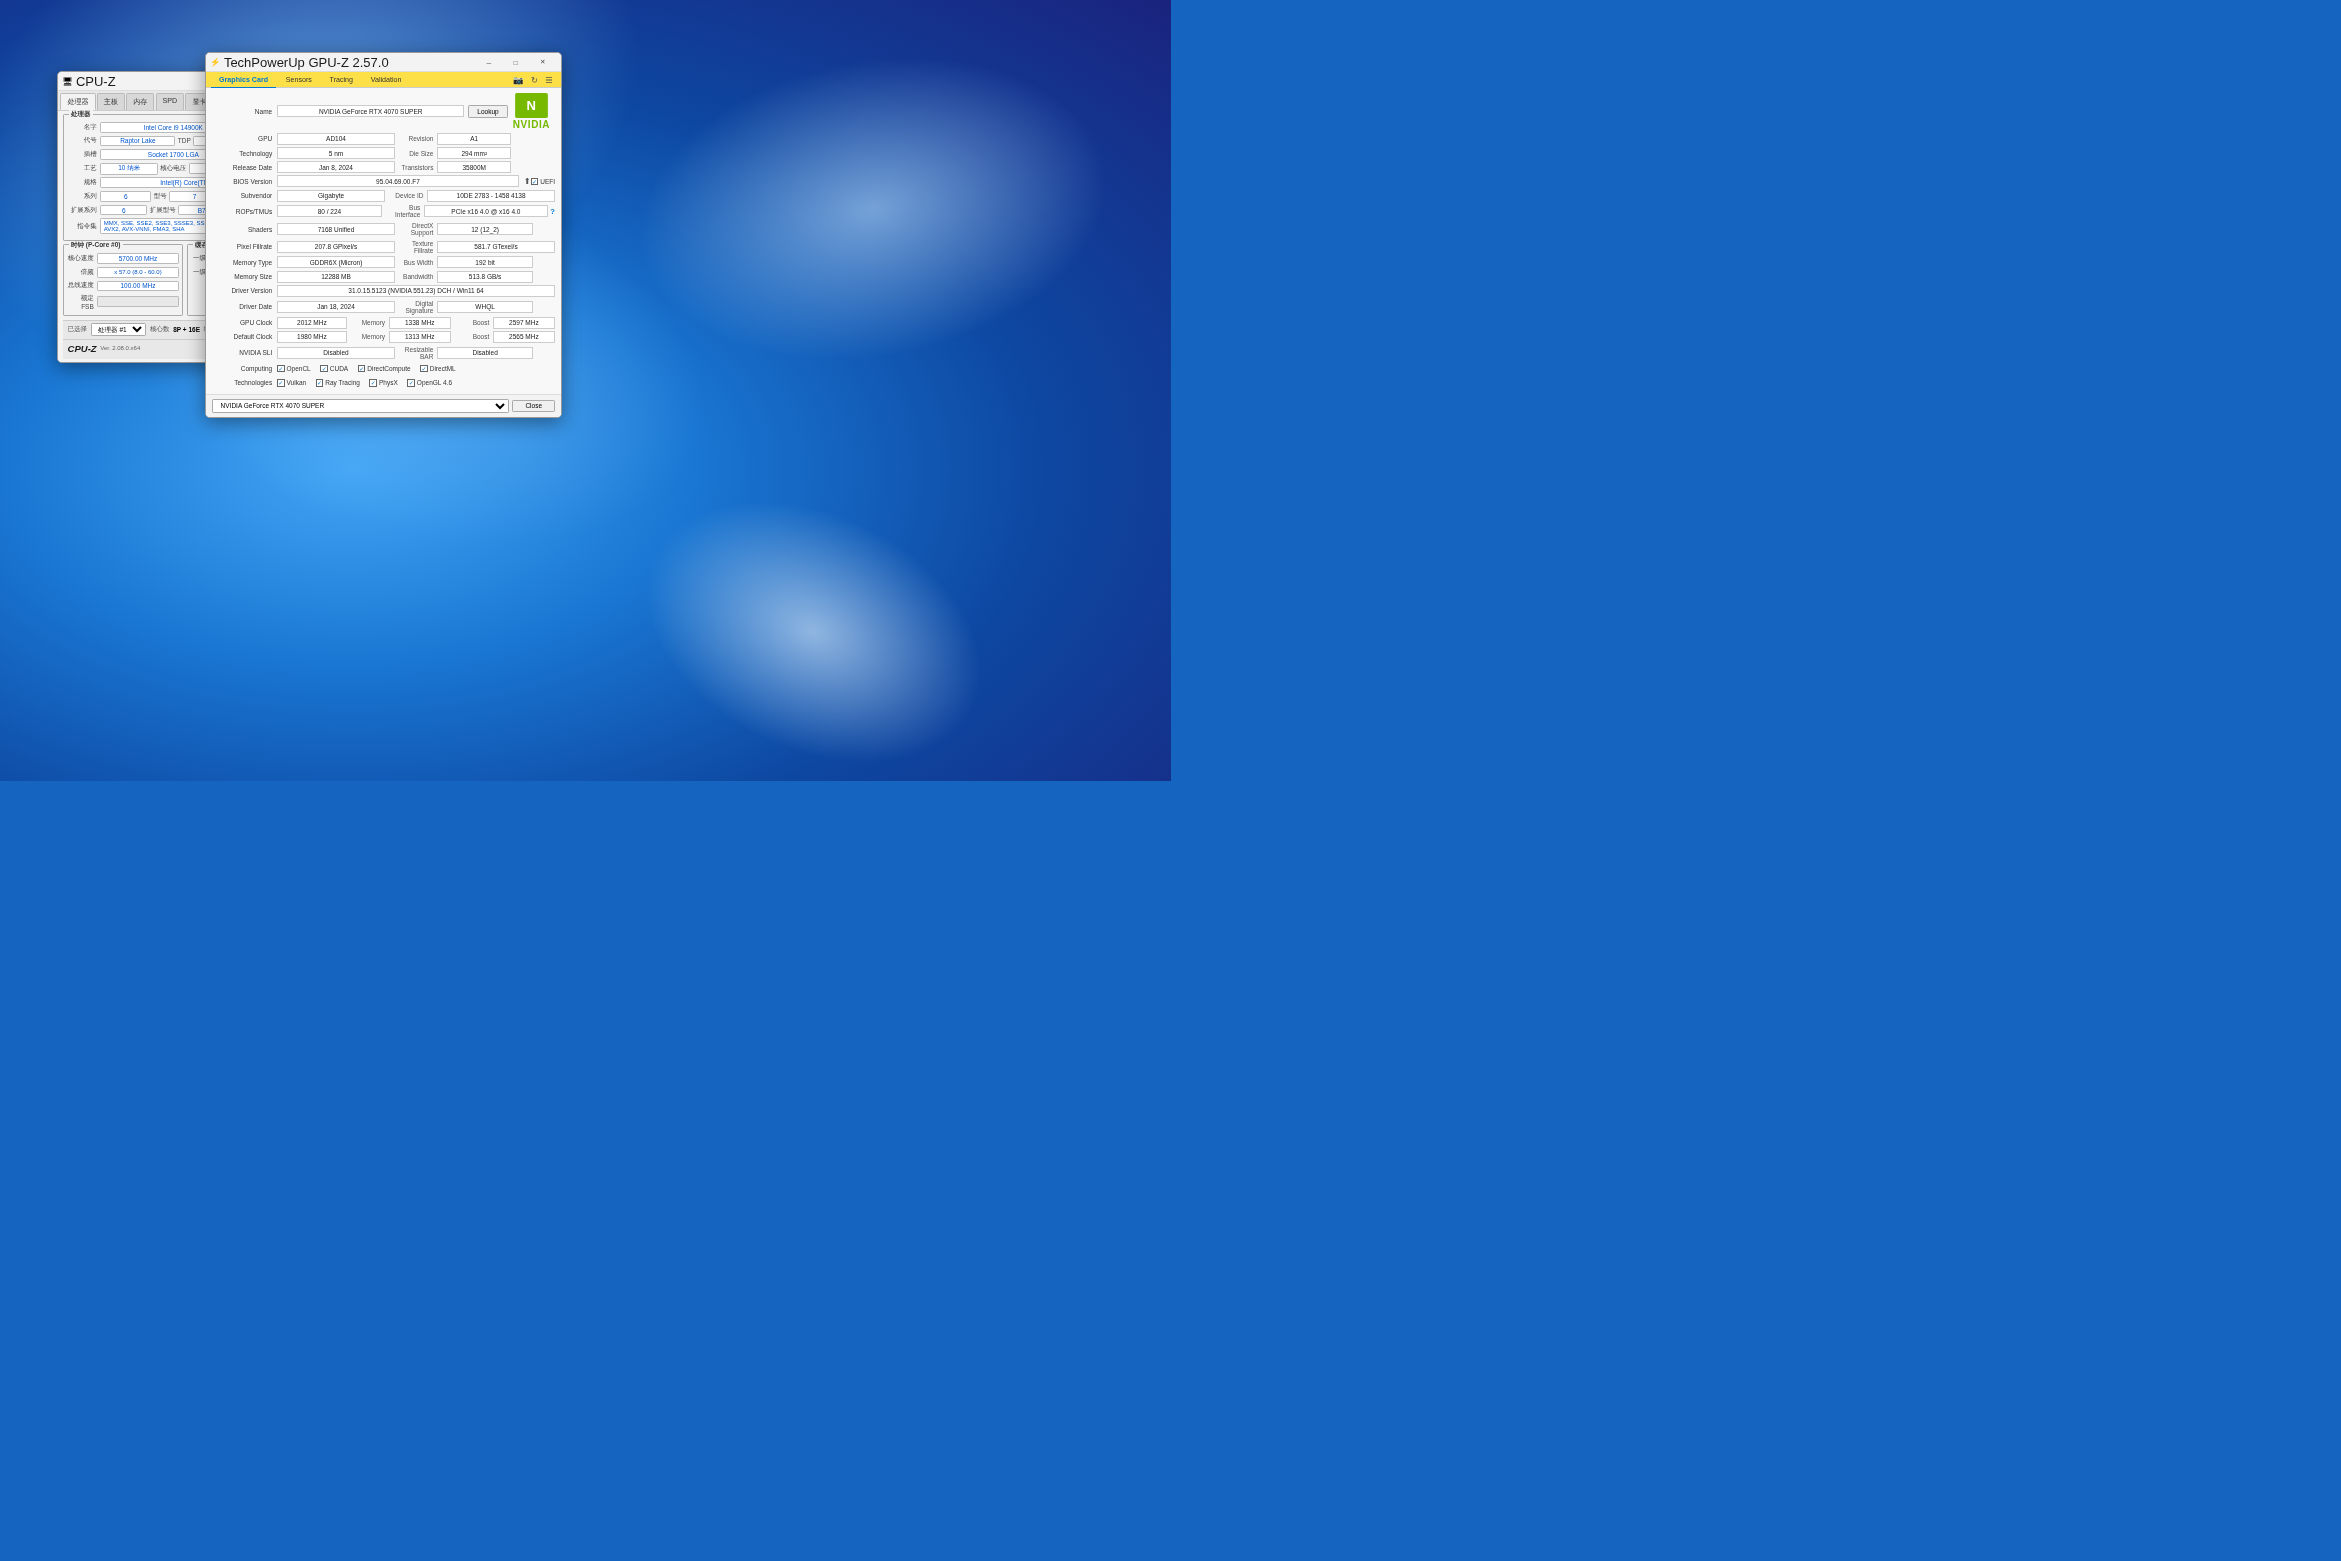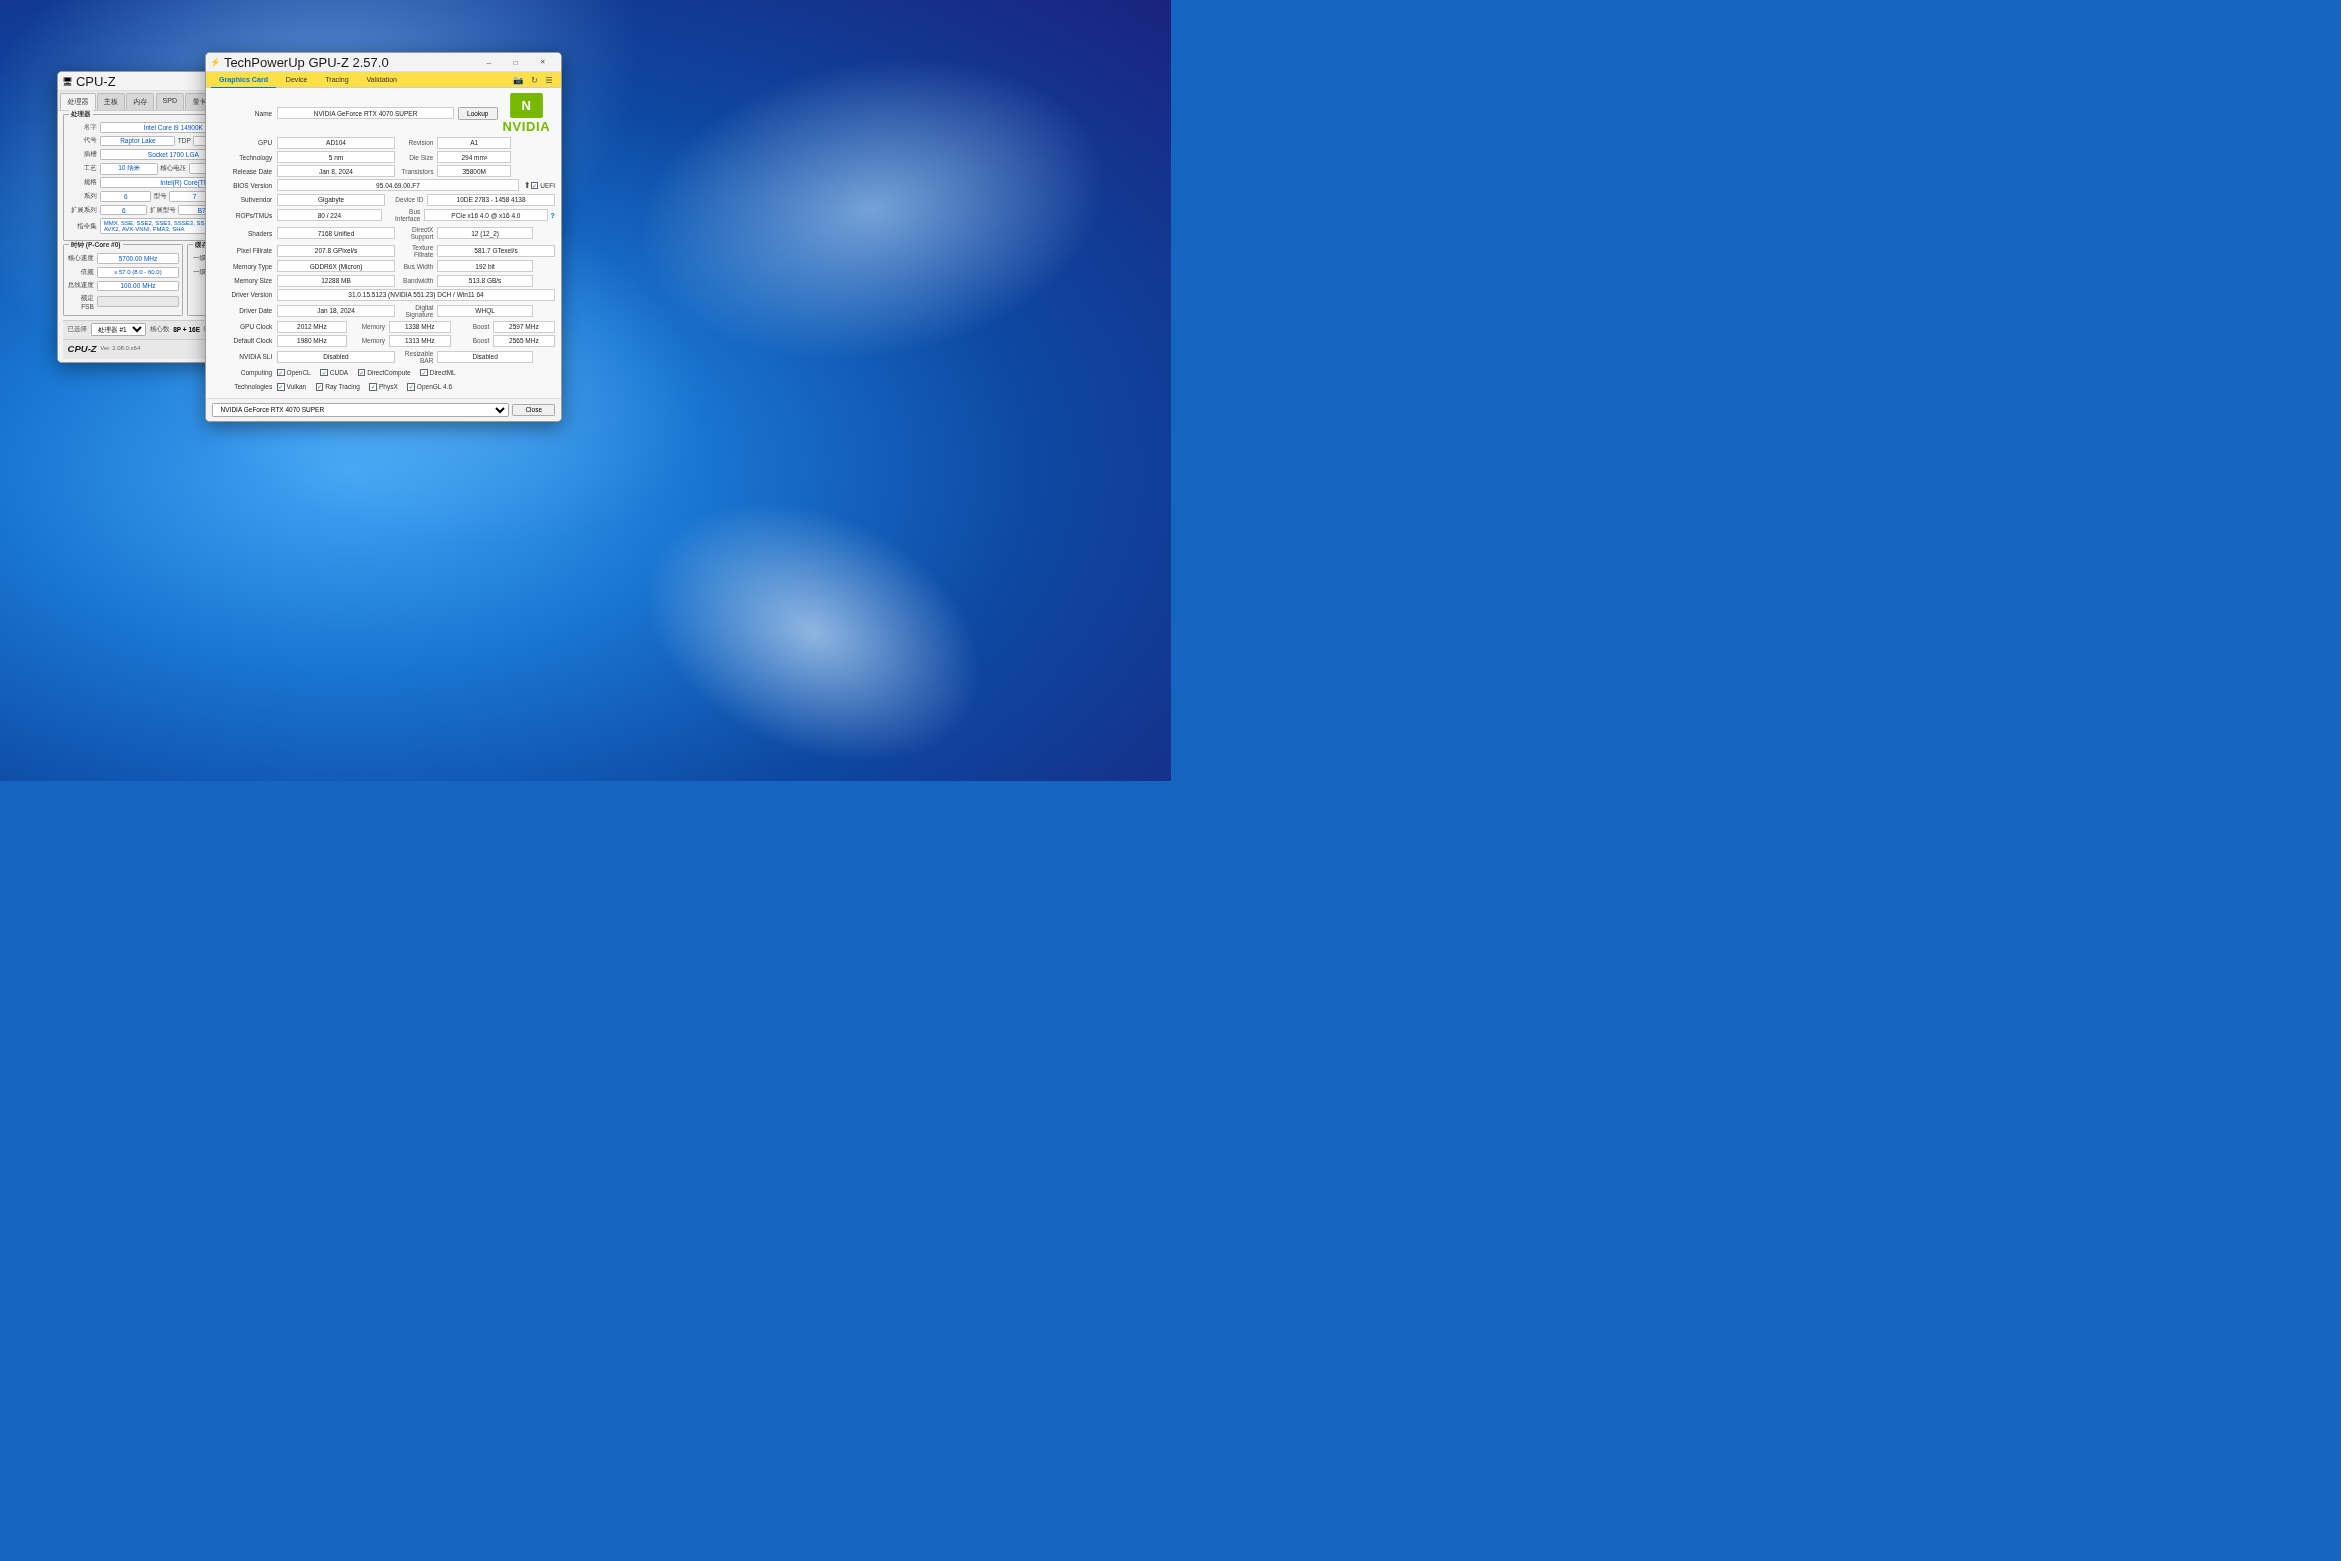--- a/index.html
+++ b/index.html
@@ -600,21 +600,21 @@
     <span class="title-bar-text">TechPowerUp GPU-Z 2.57.0</span>
     <div class="title-bar-controls">
       <div class="tb-btn">─</div>
       <div class="tb-btn">□</div>
       <div class="tb-btn close">✕</div>
     </div>
   </div>
 
   <div class="gpuz-tabs">
     <div class="gpuz-tab active">Graphics Card</div>
-    <div class="gpuz-tab">Device</div>
+    <div class="gpuz-tab">Sensors</div>
     <div class="gpuz-tab">Tracing</div>
     <div class="gpuz-tab">Validation</div>
     <div class="gpuz-tab-icons">
       <span class="gpuz-tab-icon">📷</span>
       <span class="gpuz-tab-icon">↻</span>
       <span class="gpuz-tab-icon">☰</span>
     </div>
   </div>
 
   <div class="gpuz-content">
@@ -623,21 +623,21 @@
       <span class="gpuz-label">Name</span>
       <div class="gpuz-value" style="flex:1;">NVIDIA GeForce RTX 4070 SUPER</div>
       <button class="gpuz-lookup-btn">Lookup</button>
 
       <div style="display:flex;flex-direction:column;align-items:center;padding:1.2px 4.8px;row-gap:1.2px;">
 
         <svg width="33" height="25" viewBox="0 0 55 42" style="font-size:12px">
           <rect width="55" height="42" fill="#76b900" rx="3"></rect>
           <text x="27" y="28" text-anchor="middle" font-size="22" font-weight="bold" fill="white" font-family="Arial">N</text>
         </svg>
-        <span style="font-size:13px;font-weight:700;color:#76b900;letter-spacing:0.6px;">NVIDIA</span>
+        <span style="font-size:10px;font-weight:700;color:#76b900;letter-spacing:0.6px;">NVIDIA</span>
       </div>
     </div>
 
     <div class="gpuz-row">
       <span class="gpuz-label">GPU</span>
       <div class="gpuz-value" style="flex:0.5;">AD104</div>
       <span class="gpuz-col-label">Revision</span>
       <div class="gpuz-col-value" style="flex:0.3;">A1</div>
     </div>
 

